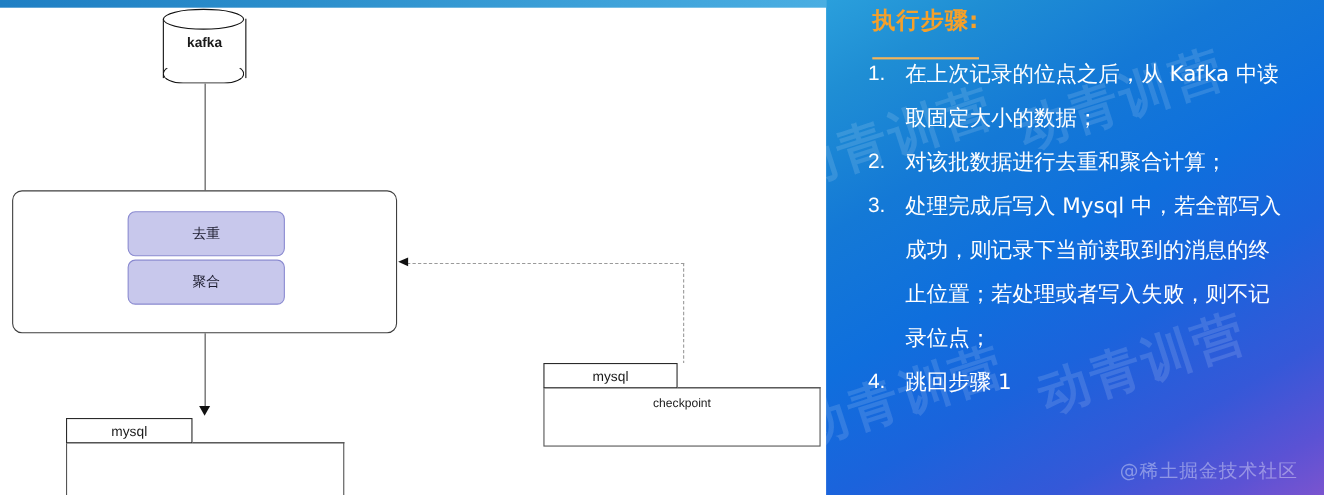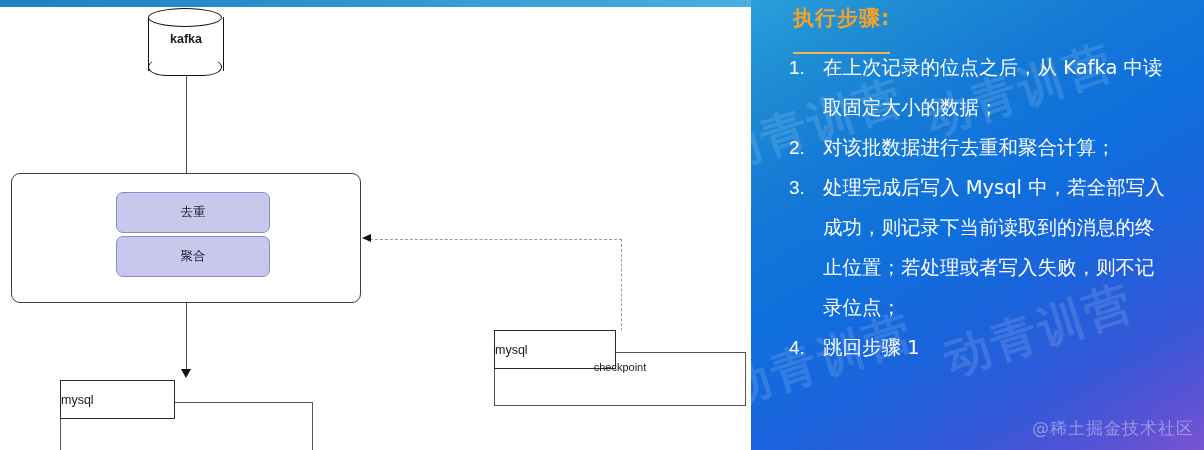--- a/index.html
+++ b/index.html
@@ -44,34 +44,34 @@
     font-size:12.5px;color:#1a1a1a;
   }
 
   
   #proc{
     position:absolute;left:11px;top:173px;width:350px;height:130px;
     border:1.5px solid #3f3f3f;border-radius:9px;background:#fff;
     box-sizing:border-box;
   }
   .pbox{
-    position:absolute;left:104px;width:154px;height:41px;
+    position:absolute;left:104px;width:143px;height:41px;
     background:#c8c8ec;border:1.3px solid #8a8ad0;border-radius:7px;
     display:flex;align-items:center;justify-content:center;
     font-size:12.5px;color:#1c1c2e;box-sizing:border-box;
   }
   #pbox-dedup{top:18px;}
   #pbox-agg{top:62px;}
 
   
   .pkg{position:absolute;background:#fff;}
   .pkg .tab{
-    position:absolute;left:0;top:0;height:39px;
+    position:absolute;left:0;top:0;height:23px;
     border:1.1px solid #2a2a2a;background:#fff;box-sizing:border-box;
-    display:flex;align-items:center;justify-content:flex-start;
+    display:flex;align-items:center;justify-content:center;
     font-size:12.5px;color:#1a1a1a;
   }
   .pkg .frame{
     position:absolute;left:0;border:1.1px solid #555;background:#fff;
     box-sizing:border-box;
   }
   .pkg .ctext{
     position:absolute;width:100%;text-align:center;
     font-size:11px;color:#1a1a1a;
   }
@@ -153,21 +153,21 @@
     font-size:19px;line-height:40px;
     font-family:"Liberation Sans",sans-serif;
   }
   .step-body{flex:1 1 auto;}
   .step-line{
     font-size:19.5px;line-height:40px;white-space:nowrap;
     font-family:"DejaVu Sans",sans-serif;
   }
 
   #credit{
-    position:absolute;right:10px;bottom:10px;
+    position:absolute;right:24px;bottom:10px;
     font-size:17px;color:rgba(255,255,255,.38);
     font-family:"DejaVu Sans",sans-serif;letter-spacing:1px;
   }
 </style>
 </head>
 <body>
 
 <div id="root">
 
   <div id="diagram">

